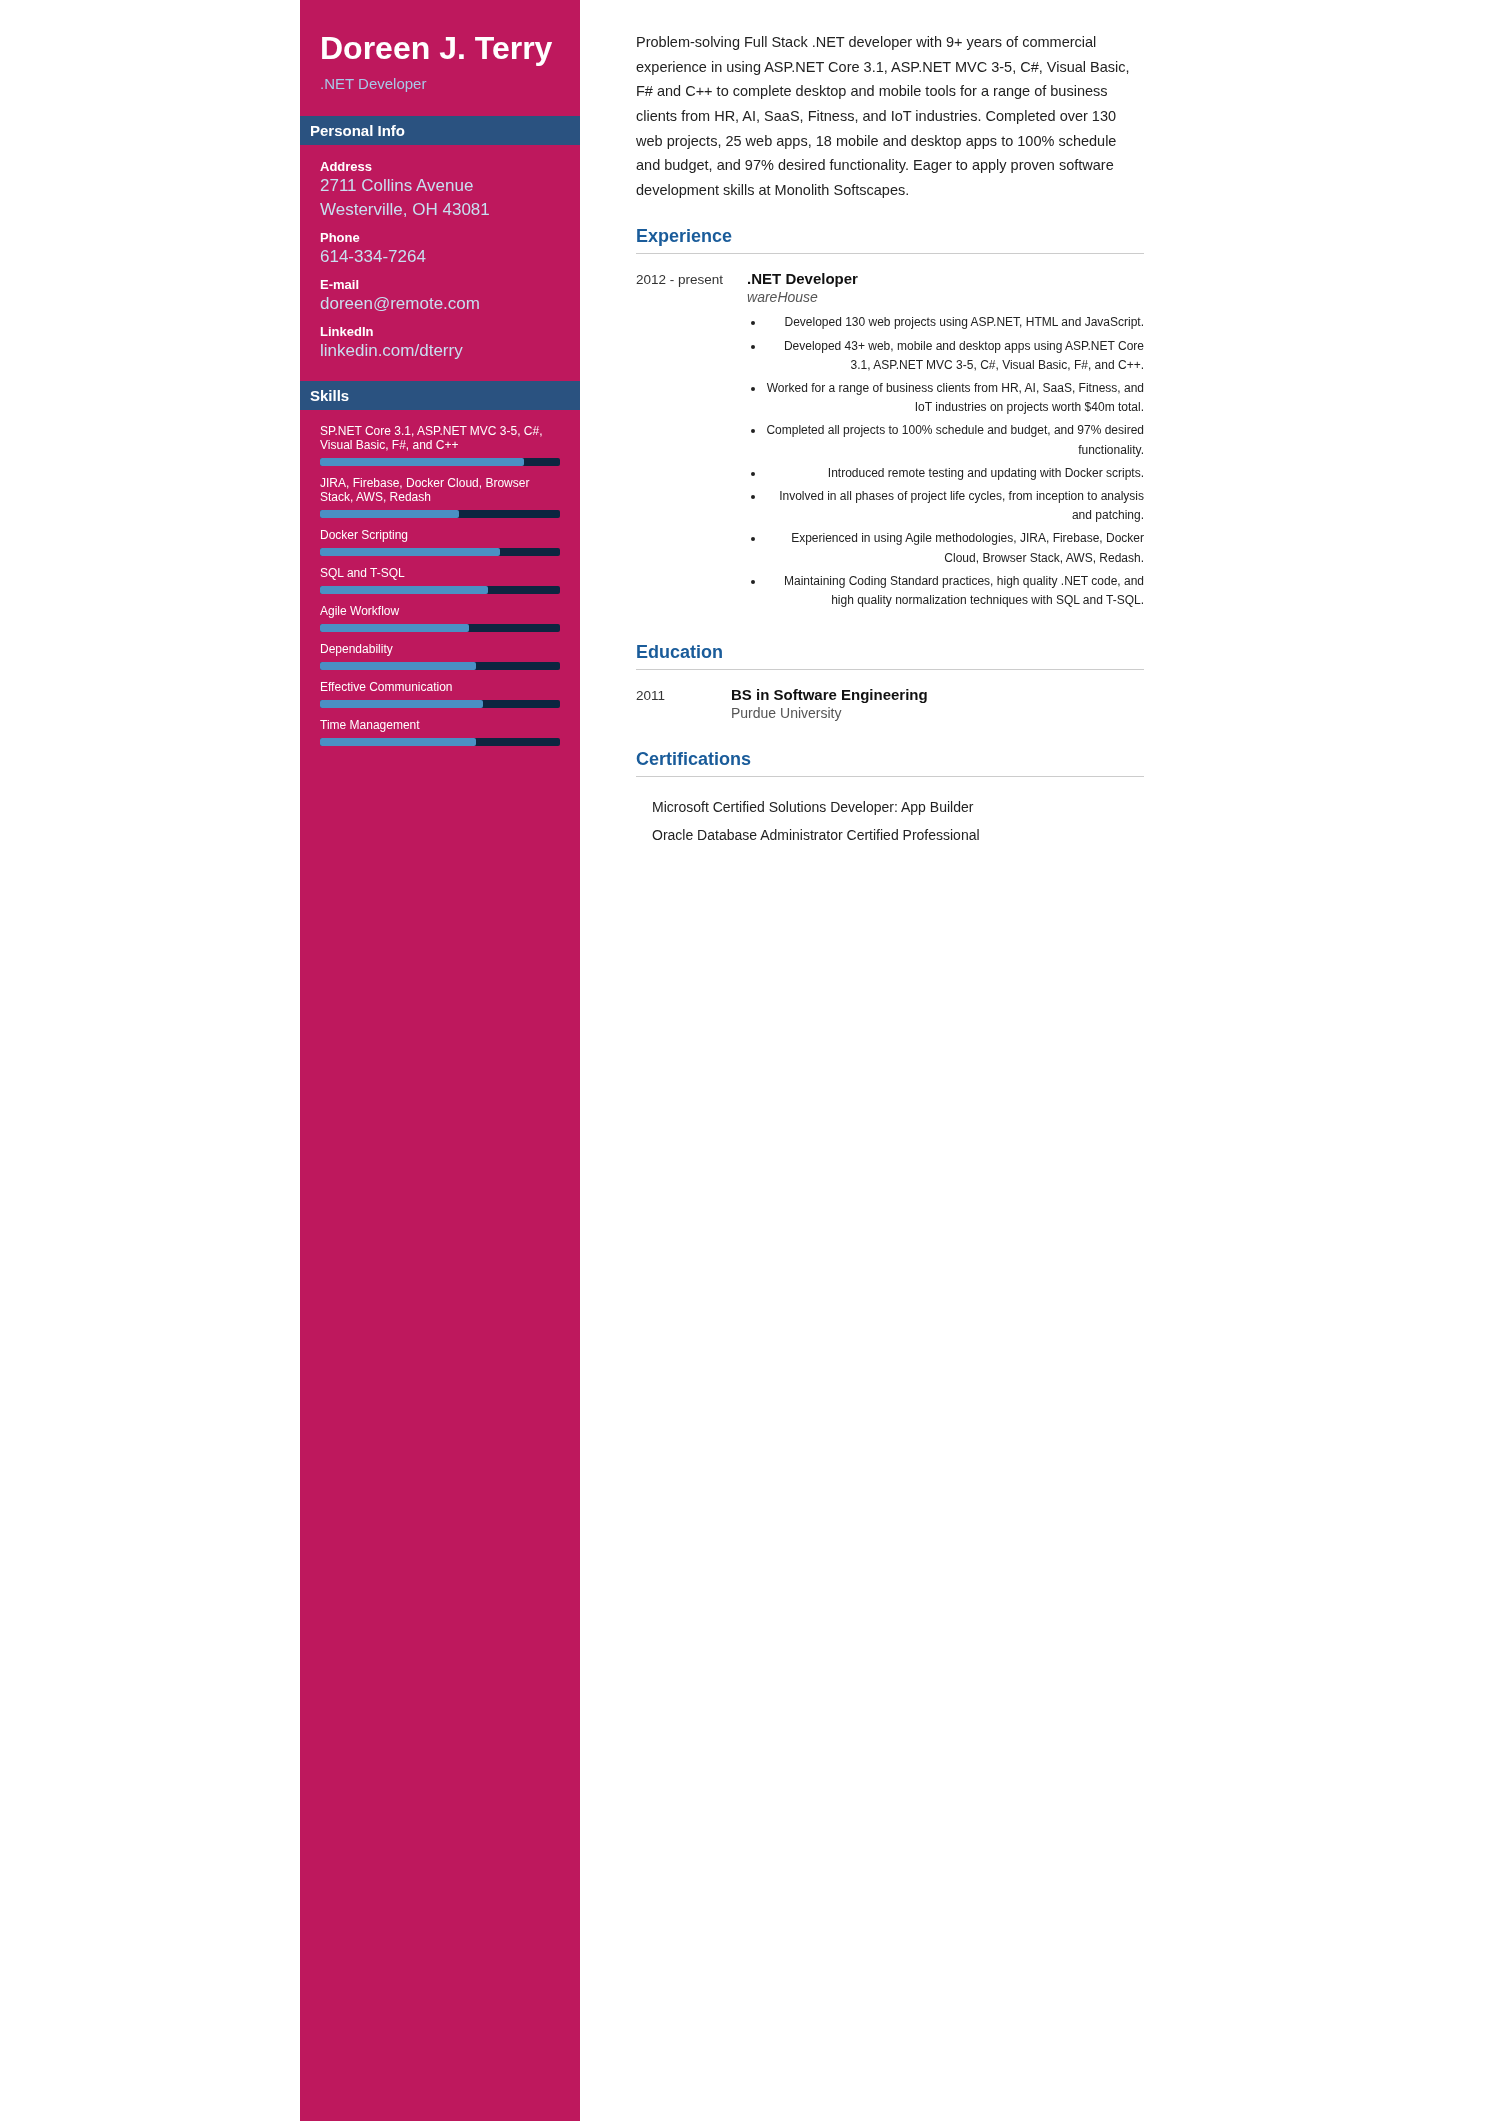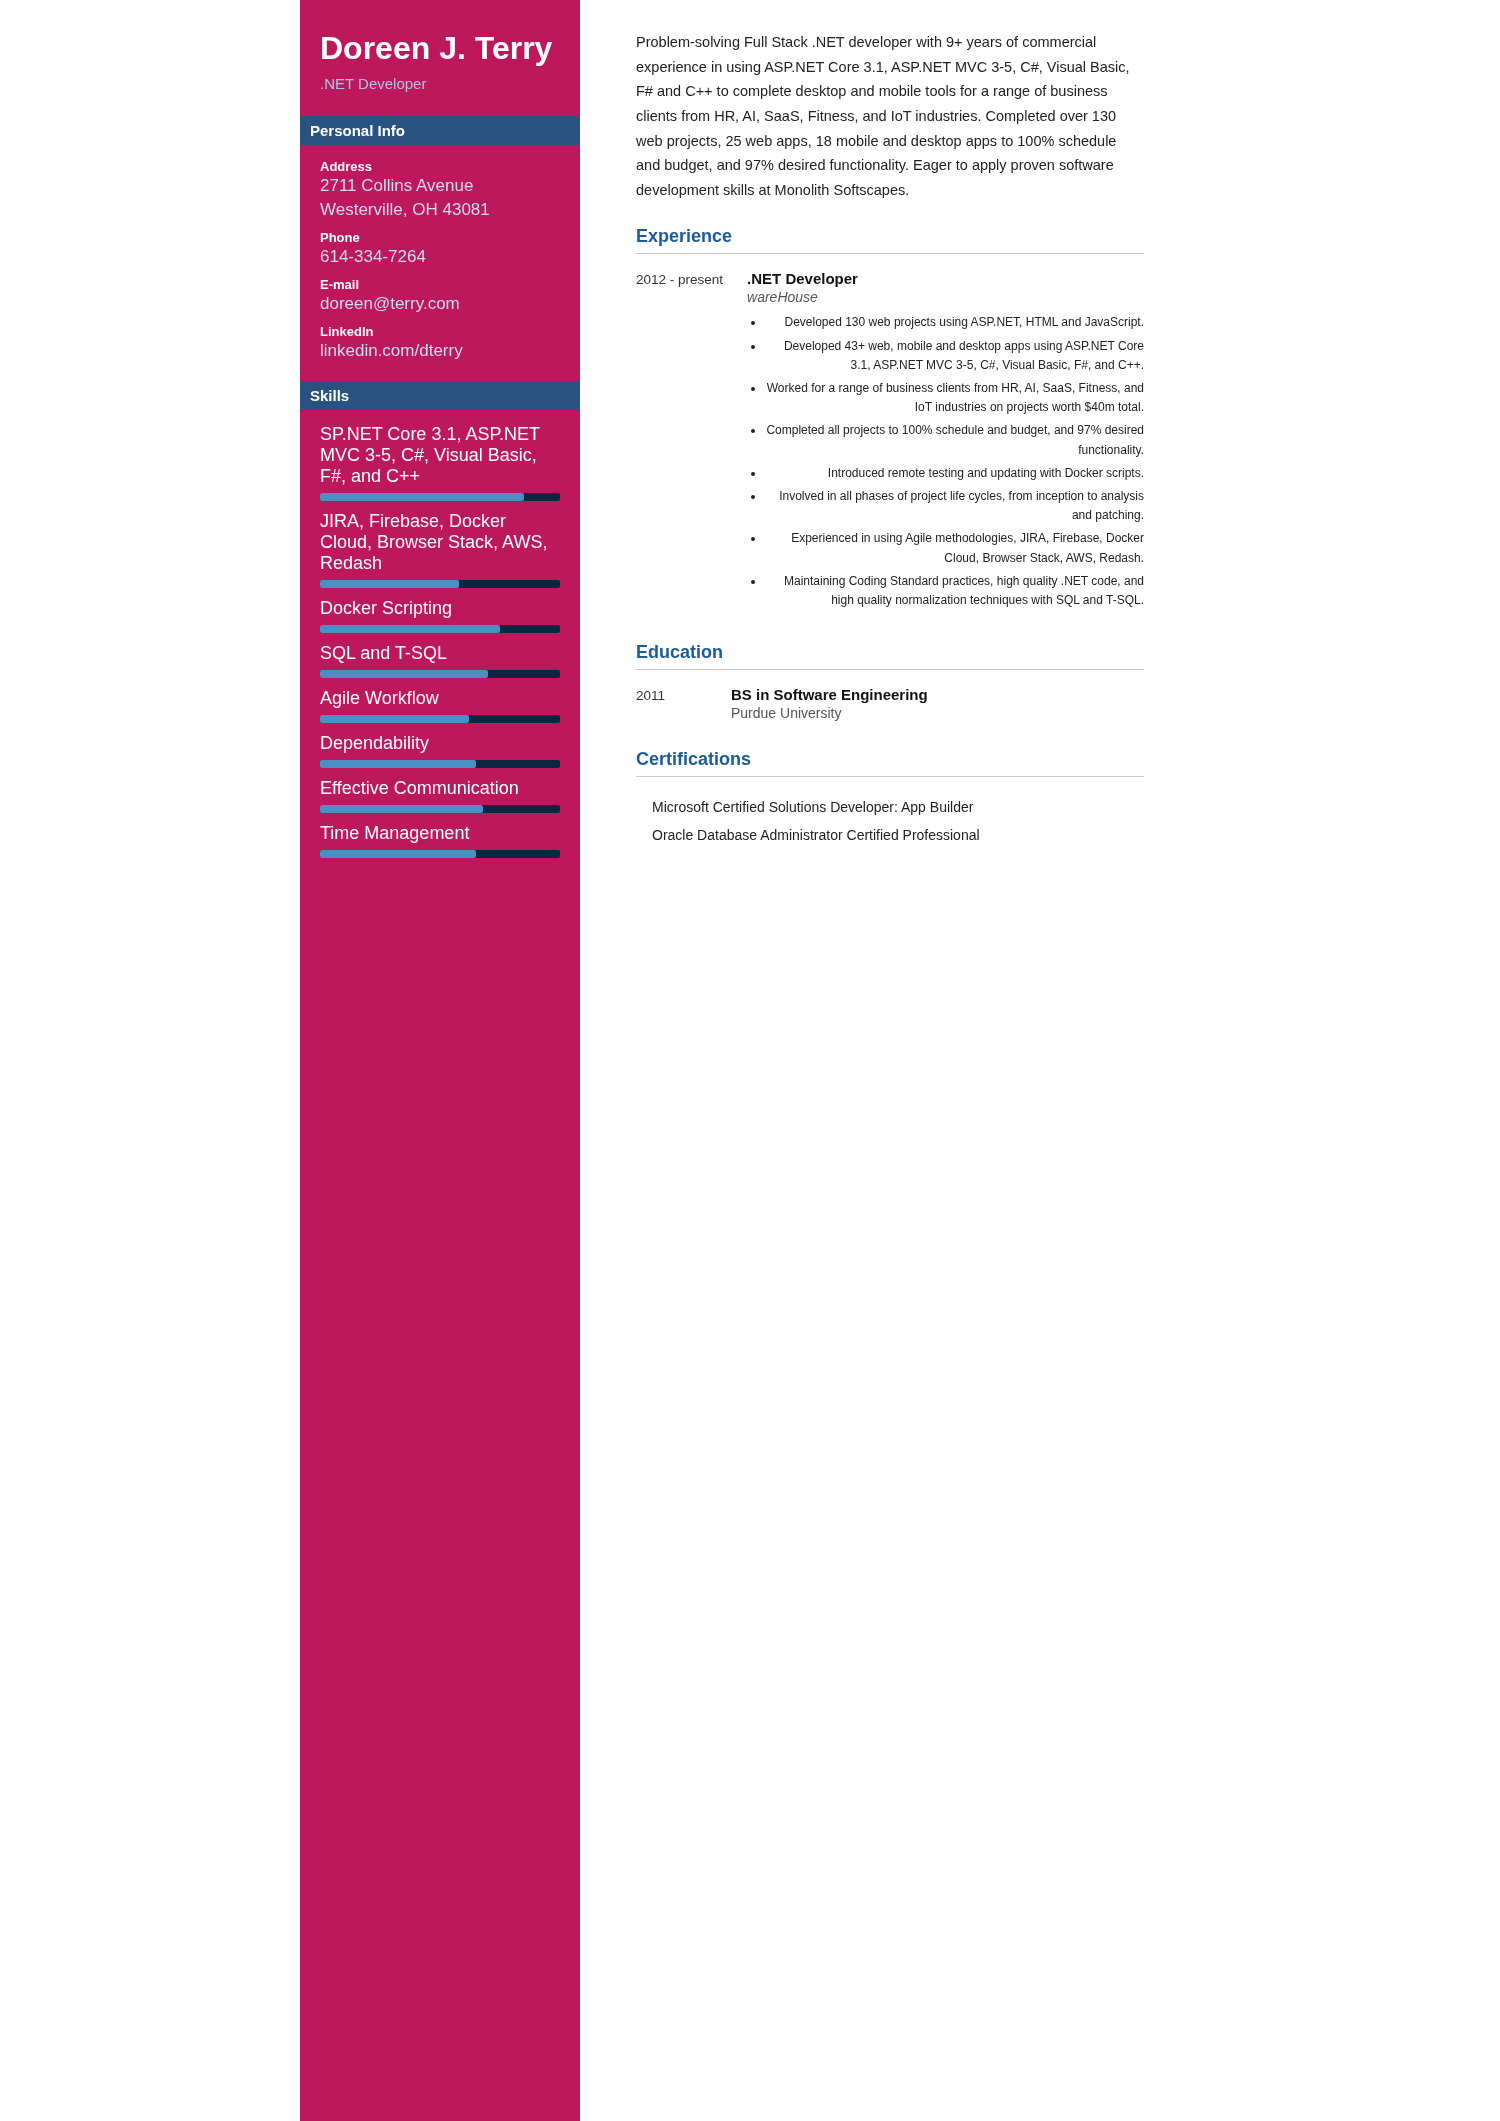--- a/index.html
+++ b/index.html
@@ -52,21 +52,21 @@
       color: #fff;
       margin-top: 10px;
       margin-bottom: 2px;
     }
     .info-value {
       font-size: 17px;
       color: #c8dff0;
       margin-bottom: 4px;
     }
     .skill-name {
-      font-size: 18px;
+      font-size: 12px;
       color: #fff;
       margin-bottom: 6px;
       margin-top: 10px;
     }
     .skill-bar-bg {
       background-color: #0d2540;
       height: 8px;
       border-radius: 2px;
       width: 100%;
       margin-bottom: 4px;
@@ -182,21 +182,21 @@
     <div class="sidebar-section-title">Personal Info</div>
 
     <div class="info-label">Address</div>
     <div class="info-value">2711 Collins Avenue</div>
     <div class="info-value">Westerville, OH 43081</div>
 
     <div class="info-label">Phone</div>
     <div class="info-value">614-334-7264</div>
 
     <div class="info-label">E-mail</div>
-    <div class="info-value">doreen@terry.com</div>
+    <div class="info-value">doreen@remote.com</div>
 
     <div class="info-label">LinkedIn</div>
     <div class="info-value">linkedin.com/dterry</div>
 
     <div class="sidebar-section-title" style="margin-top:20px;">Skills</div>
 
     <div id="skills-container">
         <div class="skill-name">SP.NET Core 3.1, ASP.NET MVC 3-5, C#, Visual Basic, F#, and C++</div>
         <div class="skill-bar-bg">
           <div class="skill-bar-fill" style="width: 85%;"></div>

